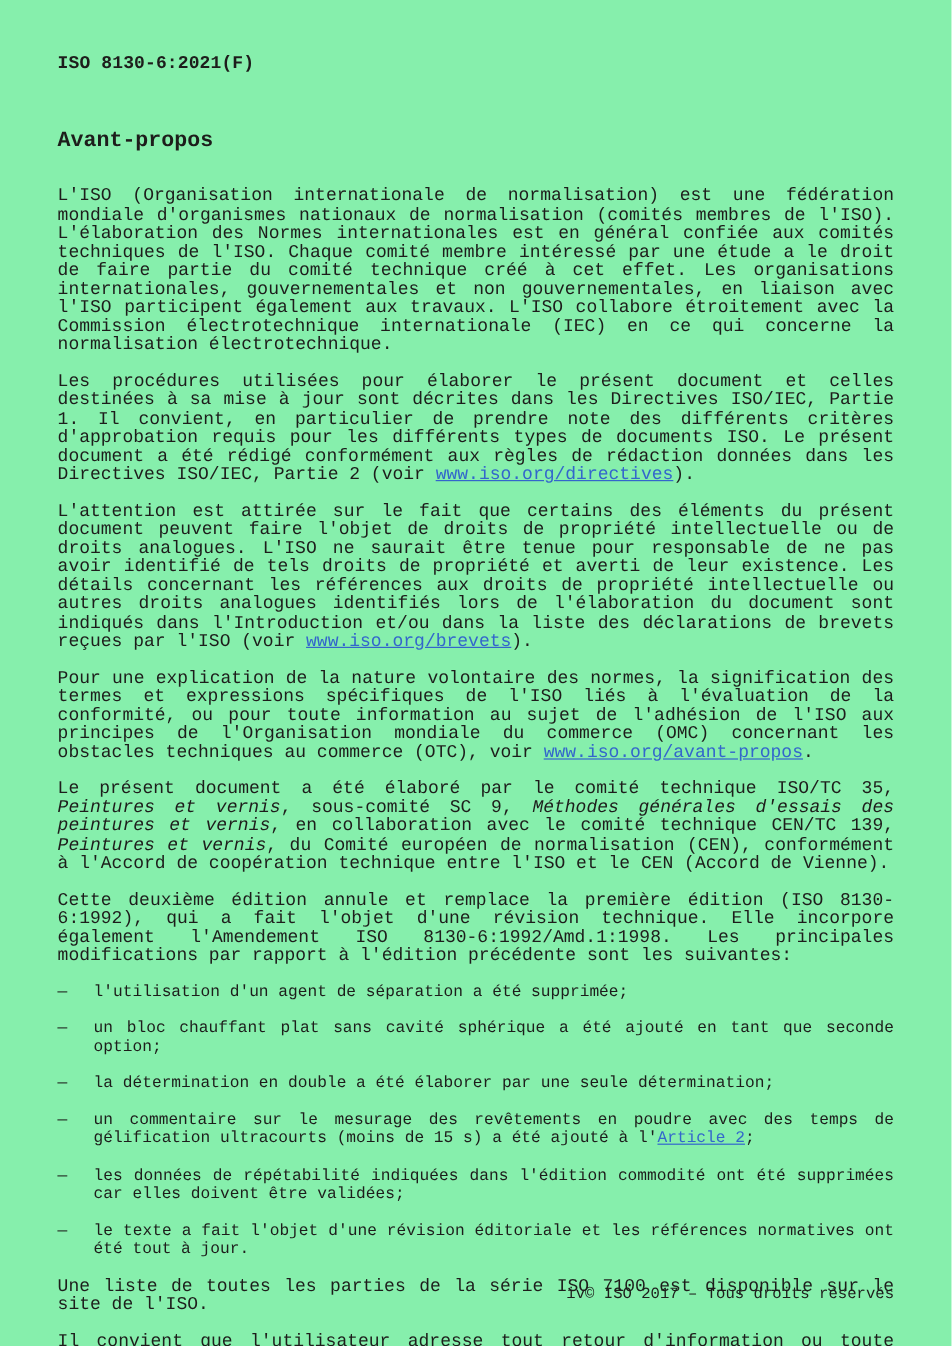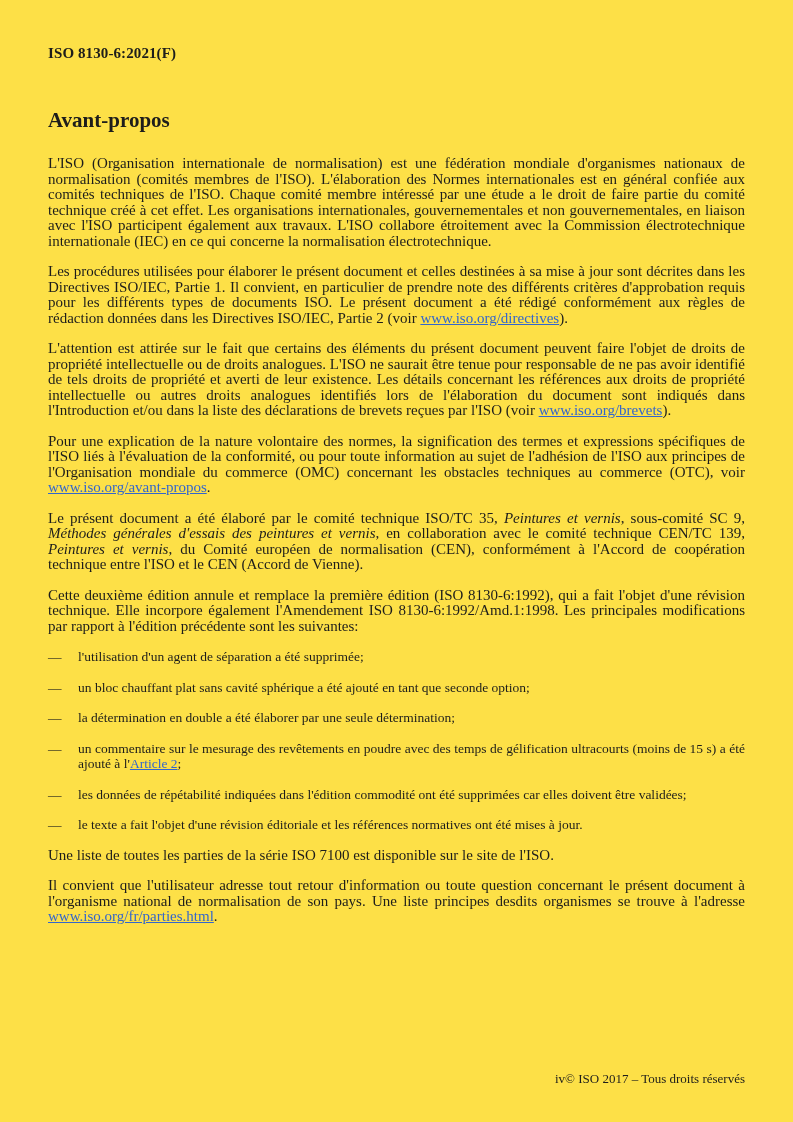--- a/index.html
+++ b/index.html
@@ -4,39 +4,39 @@
 <style>
   html, body {
     margin: 0;
     padding: 0;
     background: #ffffff;
   }
   .page {
     position: relative;
     width: 793px;
     height: 1122px;
-    background: #fde047;
-    font-family: Liberation Serif, serif;
+    background: #86efac;
+    font-family: Liberation Mono, monospace;
     color: var(--text-color, #1d1d1b);
     overflow: hidden;
   }
   .doc-header {
     position: absolute;
     top: 45px;
     left: 48px;
     font-size: 15px;
     font-weight: bold;
     letter-spacing: 0.1px;
   }
   .doc-title {
     position: absolute;
     top: 108px;
     left: 48px;
     margin: 0;
-    font-size: 21px;
+    font-size: 18px;
     font-weight: bold;
   }
   .content {
     position: absolute;
     top: 156px;
     left: 48px;
     width: 697px;
   }
   .para {
     margin: 0 0 15px 0;
@@ -103,21 +103,21 @@
       <div class="list-item">
         <span class="dash">—</span>
         <span class="li-body"><span>un commentaire sur le mesurage des revêtements en poudre avec des temps de gélification ultracourts (moins de 15 s) a été ajouté à l'</span><a href="#" class="doc-link">Article 2</a><span>;</span></span>
       </div>
       <div class="list-item">
         <span class="dash">—</span>
         <span class="li-body"><span>les données de répétabilité indiquées dans l'édition commodité ont été supprimées car elles doivent être validées;</span></span>
       </div>
       <div class="list-item">
         <span class="dash">—</span>
-        <span class="li-body"><span>le texte a fait l'objet d'une révision éditoriale et les références normatives ont été mises à jour.</span></span>
+        <span class="li-body"><span>le texte a fait l'objet d'une révision éditoriale et les références normatives ont été tout à jour.</span></span>
       </div>
       <p class="para"><span>Une liste de toutes les parties de la série ISO 7100 est disponible sur le site de l'ISO.</span></p>
       <p class="para"><span>Il convient que l'utilisateur adresse tout retour d'information ou toute question concernant le présent document à l'organisme national de normalisation de son pays. Une liste principes desdits organismes se trouve à l'adresse </span><a href="#" class="doc-link">www.iso.org/fr/parties.html</a><span>.</span></p>
     </div>
 
   <div class="doc-footer">
     <span>iv</span>
     <span>© ISO 2017 – Tous droits réservés</span>
   </div>
 </div>

